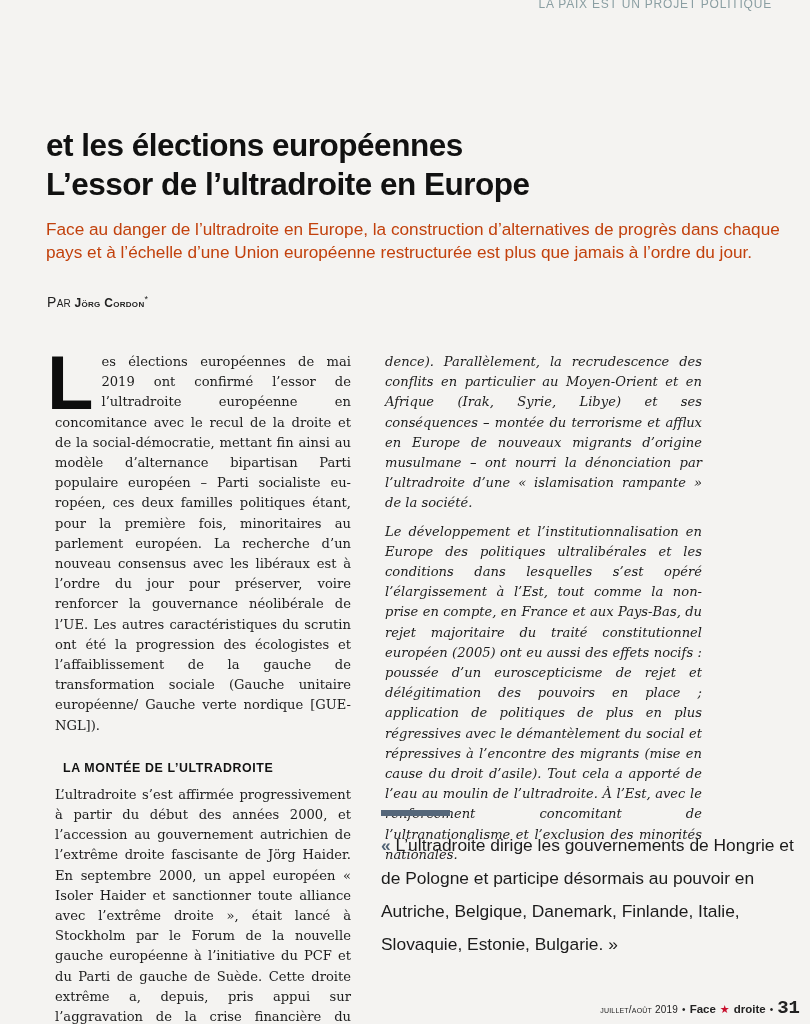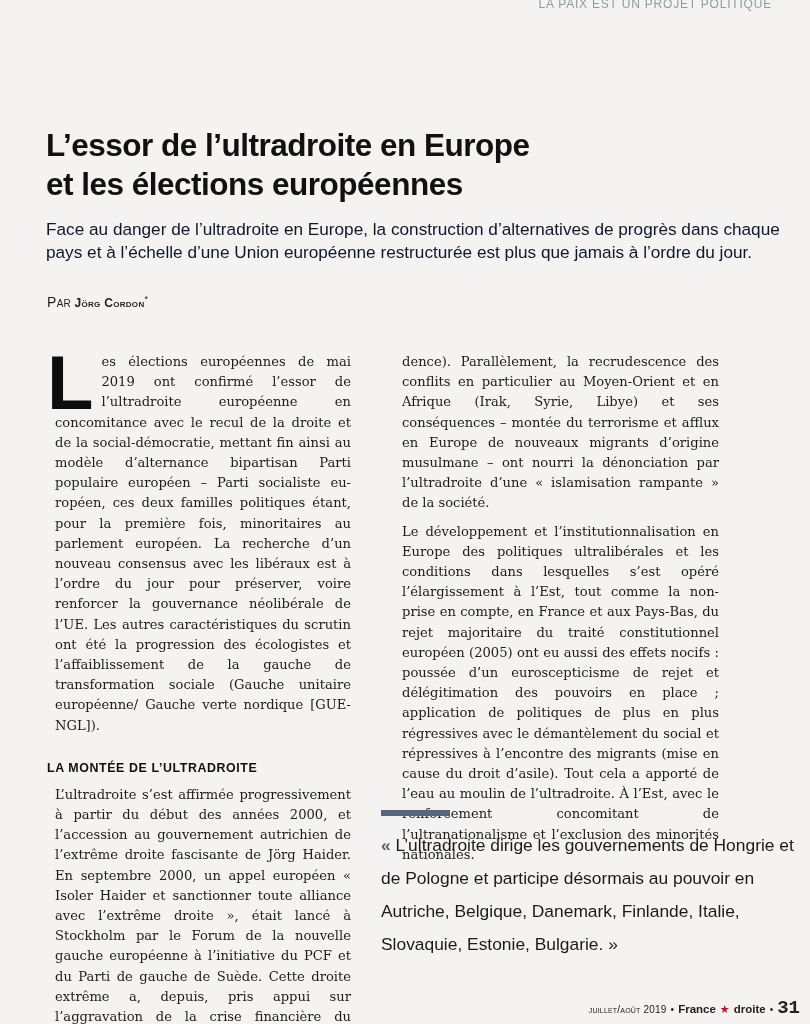--- a/index.html
+++ b/index.html
@@ -20,49 +20,49 @@
     position: absolute; left: 46px; top: 126px; width: 740px;
     font-family: "Liberation Sans", sans-serif;
     font-weight: bold; font-size: 31.5px; line-height: 39px;
     letter-spacing: -0.5px; color: #111;
     margin: 0;
   }
   .title span { display: block; }
   .standfirst {
     position: absolute; left: 46px; top: 218px; width: 750px;
     font-family: "Liberation Sans", sans-serif;
-    font-size: 17.2px; line-height: 23px; color: #0f172a;
+    font-size: 17.2px; line-height: 23px; color: #c2410c;
     margin: 0;
   }
   .byline {
     position: absolute; left: 47px; top: 294px;
     font-family: "Liberation Sans", sans-serif;
     font-size: 11px; color: #222; letter-spacing: 0.3px;
   }
   .byline .by { font-variant: small-caps; font-size: 14px; }
   .byline .author { font-weight: bold; font-variant: small-caps; font-size: 12px; }
   .byline .star { font-size: 9px; vertical-align: top; }
 
   .col {
     position: absolute; top: 344px;
     font-size: 13.1px; line-height: 20.2px; color: #1c1c1c;
     text-align: justify; hyphens: manual;
   }
   .col-left { left: 47px; width: 312px; }
-  .col-right { left: 394px; width: 333px; }
+  .col-right { left: 377px; width: 333px; font-style: italic; }
   .col p { margin: 8px; }
   .dropcap-wrap { position: relative; }
   .dropcap {
     float: left;
     font-family: "Liberation Sans", sans-serif;
     font-weight: bold; font-size: 76px; line-height: 58px;
     height: 58px; margin: 2px 8px 0 0; color: #0d0d0d;
   }
   .section-heading {
-    margin: 24px 0 0 0;
+    margin: 24px 0 0 16px;
     font-family: "Liberation Sans", sans-serif;
     font-weight: bold; font-size: 12.4px; letter-spacing: 0.6px;
     text-transform: uppercase; line-height: 17px; color: #111;
   }
   .continue-arrow { font-size: 10px; letter-spacing: -3px; }
 
   .pull-bar {
     position: absolute; left: 381px; top: 810px;
     width: 69px; height: 6px; background: #55677a;
   }
@@ -83,22 +83,22 @@
   .footer .brand { font-weight: bold; font-size: 11.5px; }
   .footer .star-icon { color: #c8102e; font-size: 11px; }
   .footer .page { font-weight: bold; font-size: 19px; font-family: Liberation Mono, monospace; }
 </style>
 </head>
 <body>
 
 <div class="running-head">LA PAIX EST UN PROJET POLITIQUE</div>
 
 <h1 class="title">
+  <span>et les élections européennes</span>
   <span>L’essor de l’ultradroite en Europe</span>
-  <span>et les élections européennes</span>
 </h1>
 
 <p class="standfirst">Face au danger de l’ultradroite en Europe, la construction d’alternatives de progrès dans chaque pays et à l’échelle d’une Union européenne restructurée est plus que jamais à l’ordre du jour.</p>
 
 <div class="byline">
   <span class="by">Par</span>
   <span class="author">Jörg Cordon</span><span class="star">*</span>
 </div>
 
 <div class="col col-left">
@@ -117,18 +117,18 @@
 
 <div class="pull-bar"></div>
 <p class="pull-quote">
   <span class="open-quote">«</span>
   <span>L’ultradroite dirige les gouvernements de Hongrie et de Pologne et participe désormais au pouvoir en Autriche, Belgique, Danemark, Finlande, Italie, Slovaquie, Estonie, Bulgarie. »</span>
 </p>
 
 <div class="footer">
   <span class="date">juillet/août 2019</span>
   <span>•</span>
-  <span class="brand">France</span>
+  <span class="brand">Face</span>
   <span class="star-icon">★</span>
   <span class="brand">droite</span>
   <span>•</span>
   <span class="page">31</span>
 </div>
 
 </body></html>

